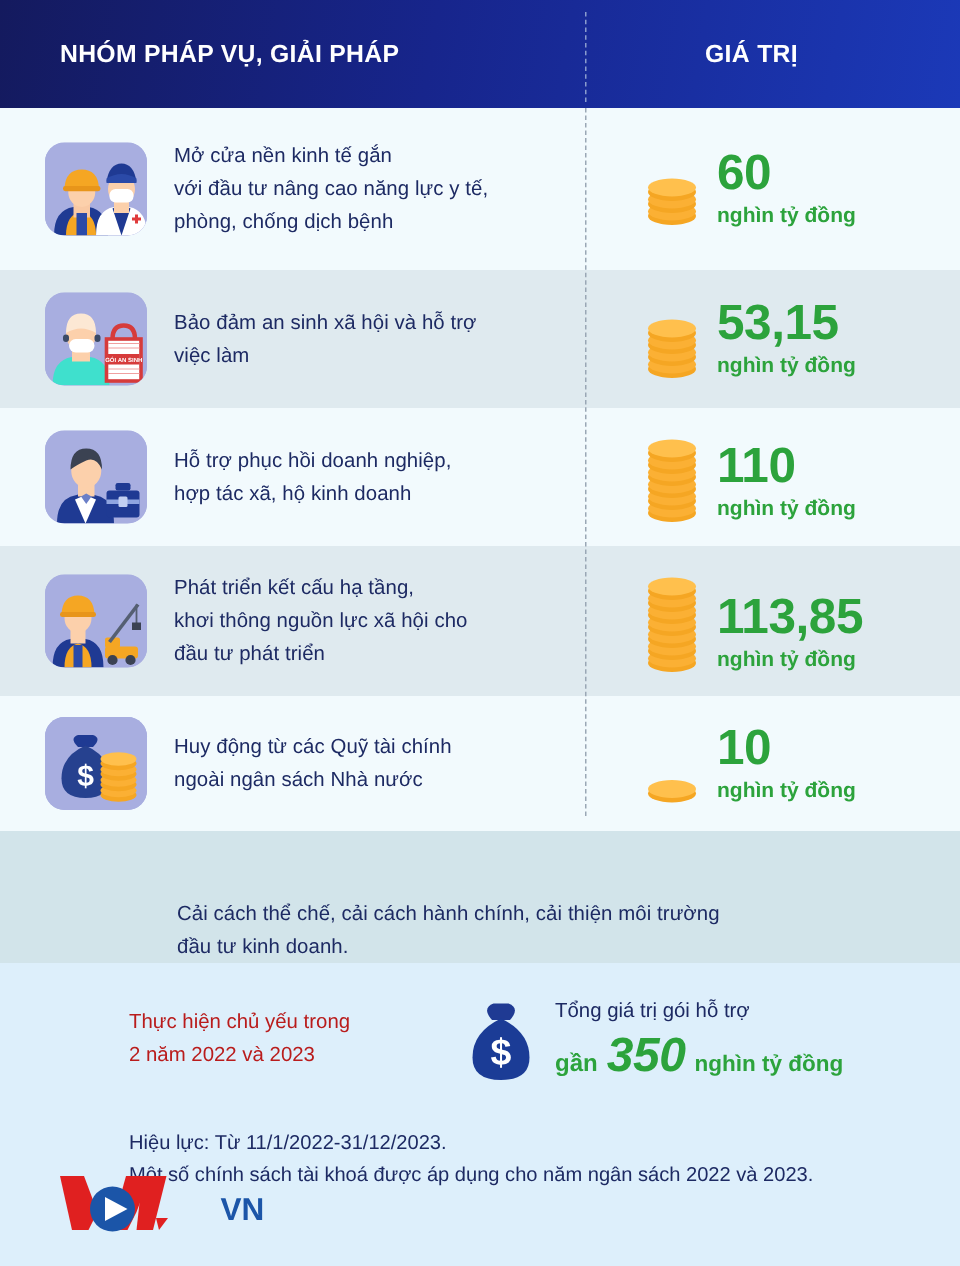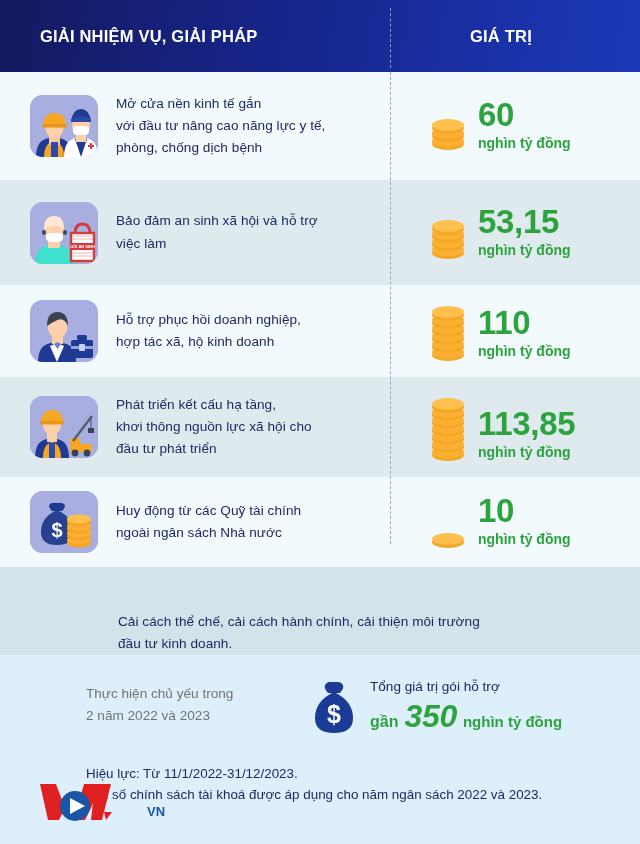--- a/index.html
+++ b/index.html
@@ -161,21 +161,21 @@
     padding: 22px 0 0 0;
     box-sizing: border-box;
   }
   .footer-top {
     display: flex;
     align-items: flex-start;
     padding-left: 86px;
     box-sizing: border-box;
   }
   .foot-left {
-    color: #737373;
+    color: #b91c1c;
     font-size: 13.6px;
     line-height: 1.65;
     width: 222px;
     flex: 0 0 222px;
     padding-top: 6px;
   }
   .foot-right {
     display: flex;
     align-items: flex-start;
   }
@@ -218,34 +218,34 @@
   }
   .logo {
     position: absolute;
     left: 38px;
     bottom: 22px;
     display: flex;
     align-items: flex-end;
   }
   .logo-vn {
     color: #1b55a8;
-    font-size: 13px;
+    font-size: 21px;
     font-weight: bold;
     margin-left: 1px;
     margin-bottom: 3px;
   }
 </style>
 </head>
 <body>
 
 <div class="infographic">
 
   <div class="header">
     <div class="header-left">
-      <span class="header-title">GIẢI NHIỆM VỤ, GIẢI PHÁP</span>
+      <span class="header-title">NHÓM PHÁP VỤ, GIẢI PHÁP</span>
     </div>
     <div class="header-right">
       <span class="header-title">GIÁ TRỊ</span>
     </div>
     <div class="header-divider"></div>
   </div>
 
   <div class="rows">
     <div class="vdash"></div>
 
@@ -290,21 +290,21 @@
             </g>
           </svg>
         </div>
         <div class="valtext">
           <div class="value-number">60</div>
           <div class="value-unit">nghìn tỷ đồng</div>
         </div>
       </div>
     </div>
 
-    <div class="row dark" style="height:105px">
+    <div class="row dark" style="height:92px">
       <div class="cell-task">
         <div class="icon-tile">
           <svg width="68" height="62" viewBox="0 0 68 62">
             <rect width="68" height="62" fill="#a8aee0"></rect>
             <path d="M5 62 q0-17 13-19 l6-2 6 2 q13 2 13 19 z" fill="#3fe0cd"></path>
             <rect x="18" y="36" width="12" height="10" fill="#fcd0ab"></rect>
             <ellipse cx="24" cy="28" rx="10" ry="11" fill="#fcd0ab"></ellipse>
             <path d="M14 27 q0-13 10-13 t10 13 q-10-6 -20 0z" fill="#fce8d4"></path>
             <rect x="16" y="31" width="17" height="9" rx="4.5" fill="#ffffff"></rect>
             <rect x="12" y="28" width="4" height="5" rx="2" fill="#3b4a66"></rect>

